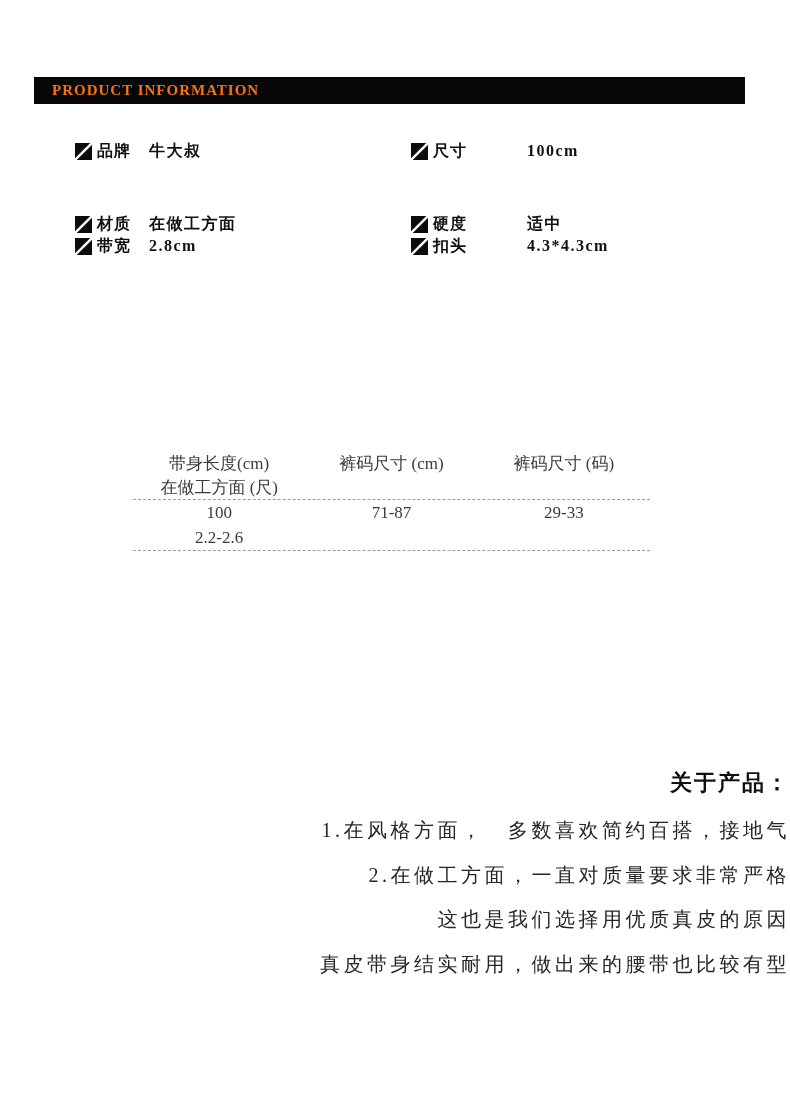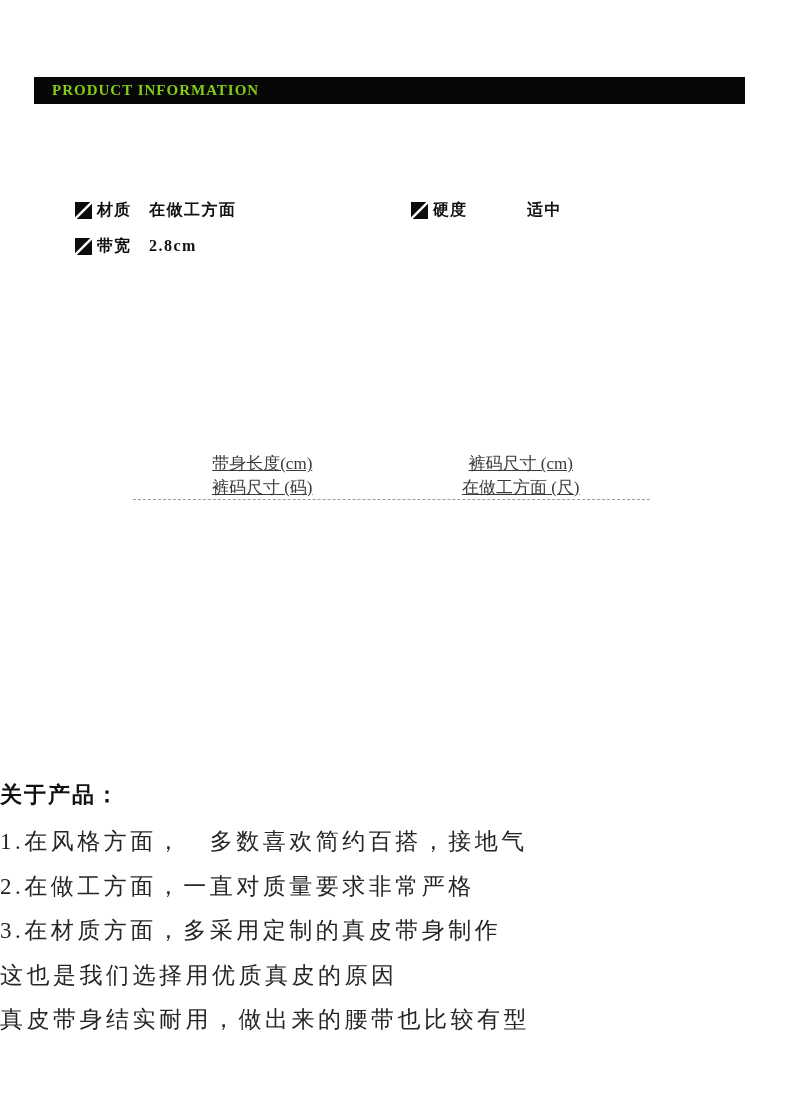--- a/index.html
+++ b/index.html
@@ -16,21 +16,21 @@
   
   .header-bar {
     position: absolute;
     left: 34px; top: 77px;
     width: 711px; height: 27px;
     background: #070707;
     display: flex;
     align-items: center;
   }
   .header-bar .title {
-    color: #84cc16;
+    color: #f97316;
     font-size: 15px;
     font-weight: bold;
     letter-spacing: 1px;
     padding-left: 18px;
     white-space: nowrap;
   }
 
   
   .attr-row {
     position: absolute;
@@ -66,65 +66,81 @@
   
   .size-table {
     position: absolute;
     left: 133px; top: 452px;
     width: 517px;
     color: #3b3b3b;
     font-size: 17px;
   }
   .t-row {
     display: grid;
-    grid-template-columns: repeat(2, 1fr);
+    grid-template-columns: repeat(3, 1fr);
     align-items: center;
     border-bottom: 1px dashed #9c9c9c;
-    text-decoration: underline;
   }
   .t-row.head { height: 47px; }
   .t-row.r1   { height: 47px; }
   .t-row.r2   { height: 50px; }
   .t-cell { text-align: center; white-space: nowrap; }
 
   
   .about {
     position: absolute;
     left: 0; top: 768px;
     width: 790px;
-    text-align: left;
-    margin-top: 12px;
+    text-align: right;
   }
   .about-title {
     font-size: 22px;
     font-weight: bold;
     letter-spacing: 2px;
     color: #101010;
     line-height: 30px;
     margin-bottom: 10px;
   }
   .about-line {
-    font-size: 23px;
+    font-size: 20px;
     letter-spacing: 3.5px;
     color: #262626;
     line-height: 44.5px;
     white-space: nowrap;
   }
 </style>
 </head>
 <body>
 
 <div class="page">
 
   <div class="header-bar">
     <span class="title">PRODUCT INFORMATION</span>
   </div>
 
+  <div class="attr-row" style="top:141px">
+    <div class="attr-cell col-left">
+      <span class="sq-icon"><svg width="17" height="17" viewBox="0 0 17 17">
+            <rect x="0" y="0" width="17" height="17" fill="#0c0c0c"></rect>
+            <line x1="-1" y1="18" x2="18" y2="-1" stroke="#ffffff" stroke-width="2.4"></line>
+          </svg></span>
+      <span class="attr-label">品牌</span>
+      <span class="attr-value">牛大叔</span>
+    </div>
+    <div class="attr-cell col-right">
+      <span class="sq-icon"><svg width="17" height="17" viewBox="0 0 17 17">
+            <rect x="0" y="0" width="17" height="17" fill="#0c0c0c"></rect>
+            <line x1="-1" y1="18" x2="18" y2="-1" stroke="#ffffff" stroke-width="2.4"></line>
+          </svg></span>
+      <span class="attr-label">尺寸</span>
+      <span class="attr-value">100cm</span>
+    </div>
+  </div>
 
-  <div class="attr-row" style="top:200px">
+  <div class="attr-row" style="top:214px">
     <div class="attr-cell col-left">
       <span class="sq-icon"><svg width="17" height="17" viewBox="0 0 17 17">
             <rect x="0" y="0" width="17" height="17" fill="#0c0c0c"></rect>
             <line x1="-1" y1="18" x2="18" y2="-1" stroke="#ffffff" stroke-width="2.4"></line>
           </svg></span>
       <span class="attr-label">材质</span>
       <span class="attr-value">在做工方面</span>
     </div>
     <div class="attr-cell col-right">
       <span class="sq-icon"><svg width="17" height="17" viewBox="0 0 17 17">
@@ -138,33 +154,46 @@
 
   <div class="attr-row" style="top:236px">
     <div class="attr-cell col-left">
       <span class="sq-icon"><svg width="17" height="17" viewBox="0 0 17 17">
             <rect x="0" y="0" width="17" height="17" fill="#0c0c0c"></rect>
             <line x1="-1" y1="18" x2="18" y2="-1" stroke="#ffffff" stroke-width="2.4"></line>
           </svg></span>
       <span class="attr-label">带宽</span>
       <span class="attr-value">2.8cm</span>
     </div>
+    <div class="attr-cell col-right">
+      <span class="sq-icon"><svg width="17" height="17" viewBox="0 0 17 17">
+            <rect x="0" y="0" width="17" height="17" fill="#0c0c0c"></rect>
+            <line x1="-1" y1="18" x2="18" y2="-1" stroke="#ffffff" stroke-width="2.4"></line>
+          </svg></span>
+      <span class="attr-label">扣头</span>
+      <span class="attr-value">4.3*4.3cm</span>
+    </div>
   </div>
 
   <div class="size-table">
     <div class="t-row head">
       <div class="t-cell">带身长度(cm)</div>
       <div class="t-cell">裤码尺寸 (cm)</div>
       <div class="t-cell">裤码尺寸 (码)</div>
       <div class="t-cell">在做工方面 (尺)</div>
     </div>
+    <div class="t-row r2">
+      <div class="t-cell">100</div>
+      <div class="t-cell">71-87</div>
+      <div class="t-cell">29-33</div>
+      <div class="t-cell">2.2-2.6</div>
+    </div>
   </div>
 
   <div class="about">
     <div class="about-title">关于产品：</div>
     <div class="about-line">1.在风格方面，　多数喜欢简约百搭，接地气</div>
     <div class="about-line">2.在做工方面，一直对质量要求非常严格</div>
-    <div class="about-line">3.在材质方面，多采用定制的真皮带身制作</div>
     <div class="about-line">这也是我们选择用优质真皮的原因</div>
     <div class="about-line">真皮带身结实耐用，做出来的腰带也比较有型</div>
   </div>
 
 </div>
 
 </body></html>

